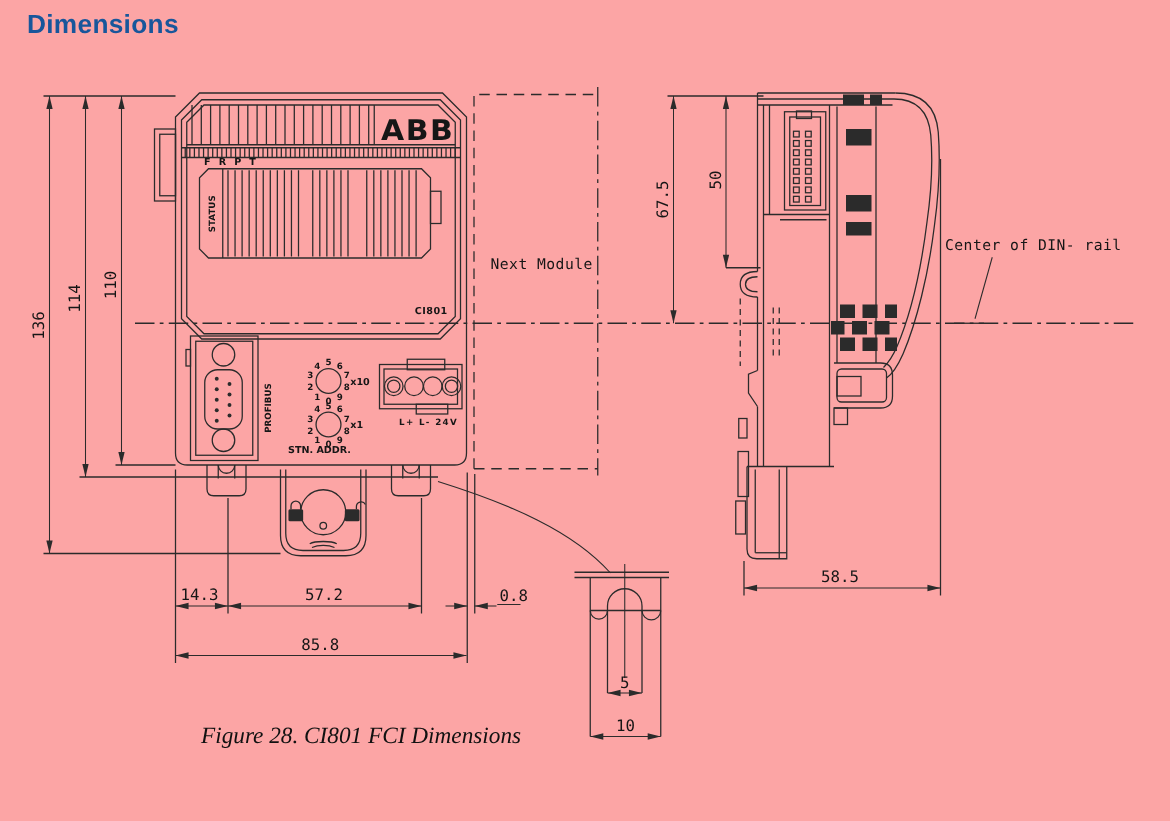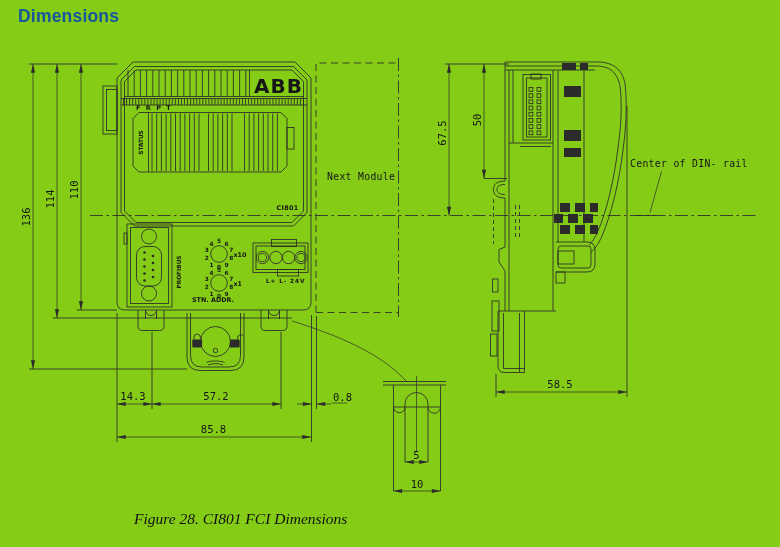--- a/index.html
+++ b/index.html
@@ -1,20 +1,20 @@
 <!DOCTYPE html>
 <html style="--heading: #18569b; --abb_red: #9d2b24; --line: #2b2b2b;"><head>
 <meta charset="utf-8">
 <style>
   html,body{margin:0;padding:0;background:#fff;}
-  .page{position:relative;width:780px;height:547px;background:#84cc16;overflow:hidden;
+  .page{position:relative;width:780px;height:547px;background:#fca5a5;overflow:hidden;
         font-family:"Liberation Sans",sans-serif;}
   .page-title{position:absolute;left:18px;top:6px;margin:0;font-size:17.5px;font-weight:bold;
         color:var(--heading,#18569b);letter-spacing:.2px;}
-  .caption{position:absolute;left:134px;top:510px;font-family:"Liberation Serif",serif;
+  .caption{position:absolute;left:134px;top:482px;font-family:"Liberation Serif",serif;
         font-style:italic;font-size:15.5px;color:#111;}
   svg.dwg{position:absolute;left:0;top:0;}
   .dwg line,.dwg path,.dwg rect,.dwg circle{stroke:var(--line,#2b2b2b);fill:none;stroke-width:.85;}
   .dwg .blk{fill:var(--line,#2b2b2b);stroke:none;}
   .dwg .dim{stroke-width:.7;}
   .dwg text{stroke:none;fill:#161616;}
   .dimtxt{font-family:"DejaVu Sans Mono",monospace;font-size:10.5px;}
   .cadtxt{font-family:"DejaVu Sans Mono",monospace;font-size:9.8px;letter-spacing:.3px;}
   .silk{font-family:"DejaVu Sans",sans-serif;font-weight:bold;font-size:6.4px;}
   .silk-sm{font-family:"DejaVu Sans",sans-serif;font-weight:bold;font-size:5.8px;}

